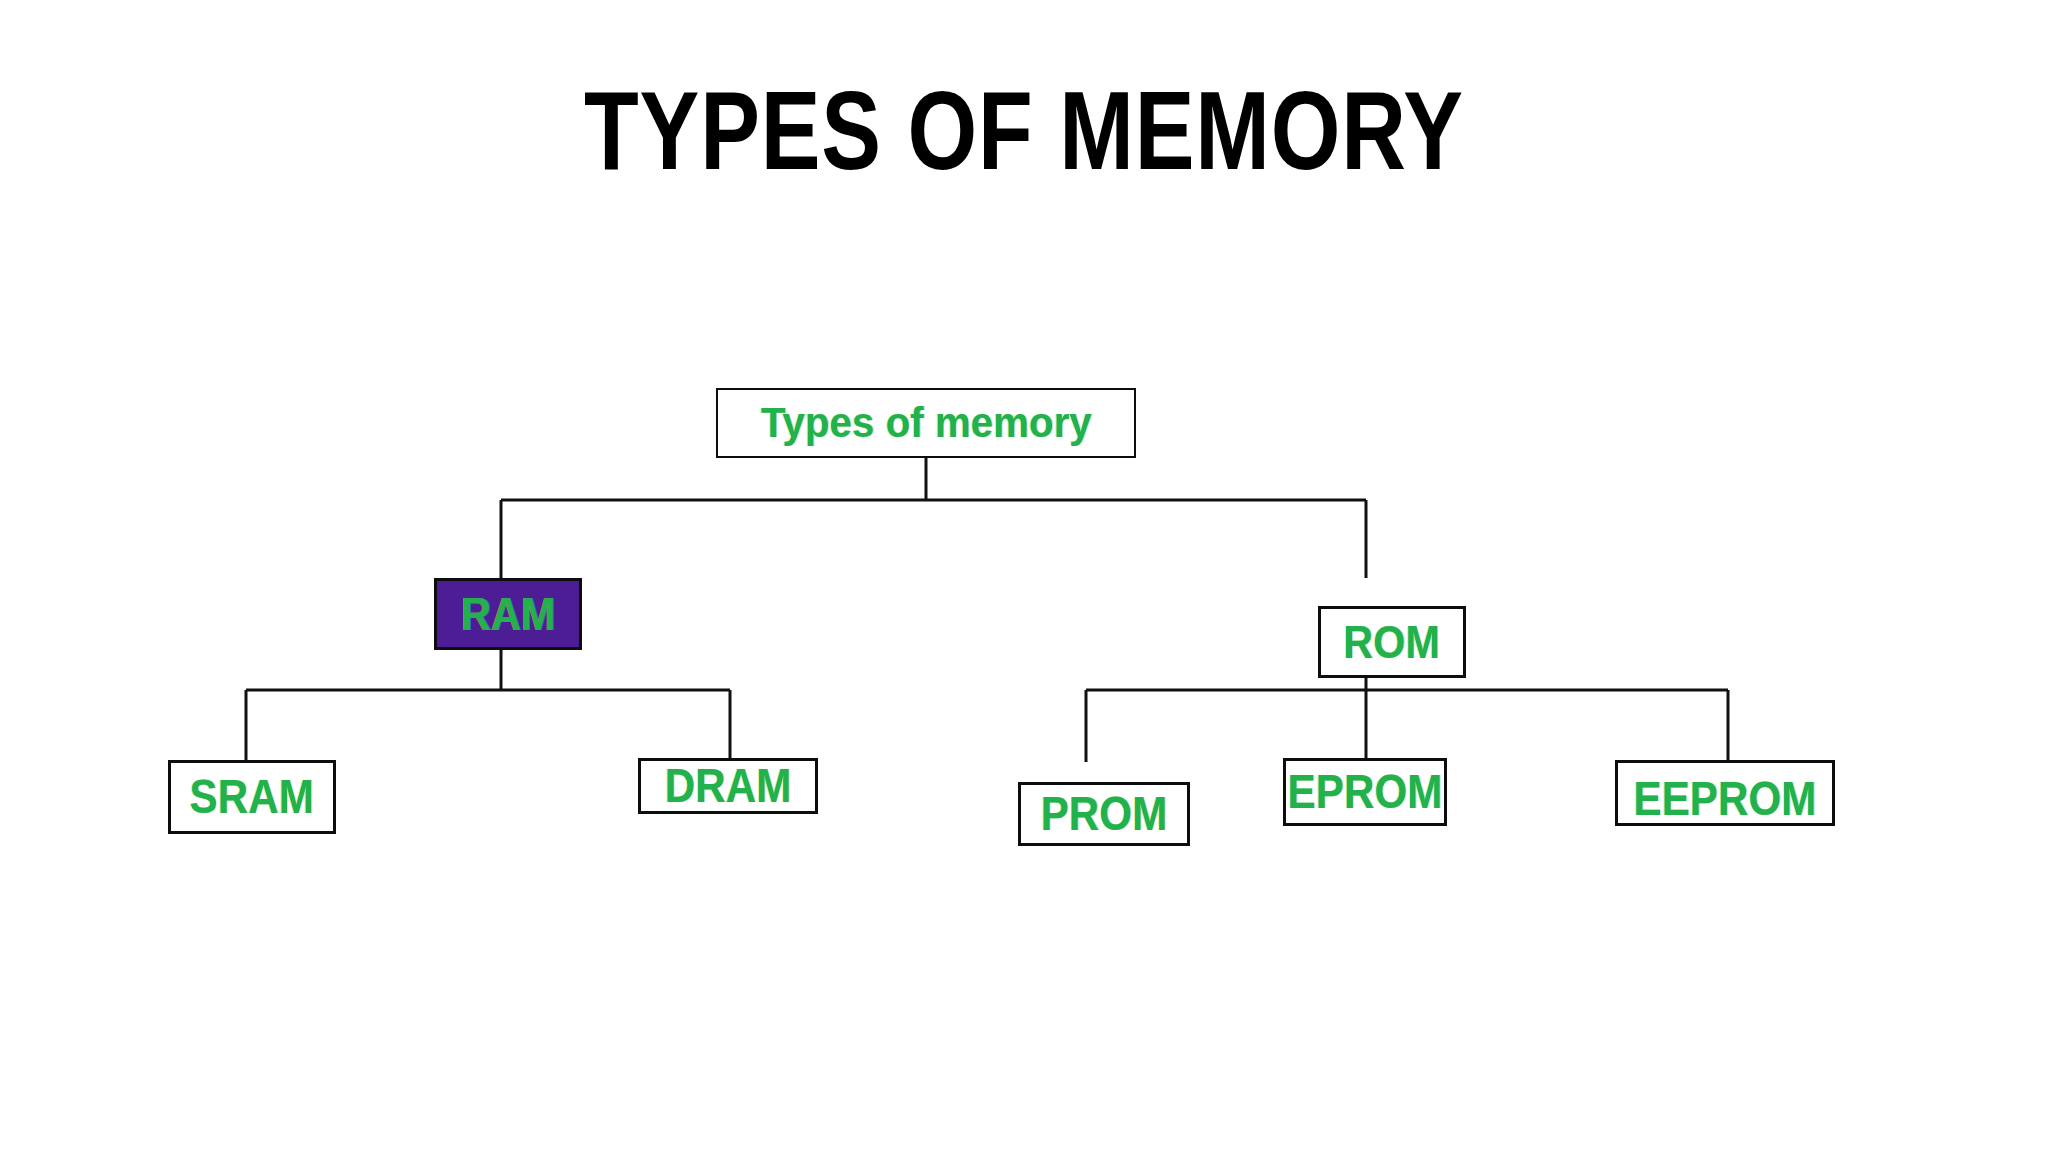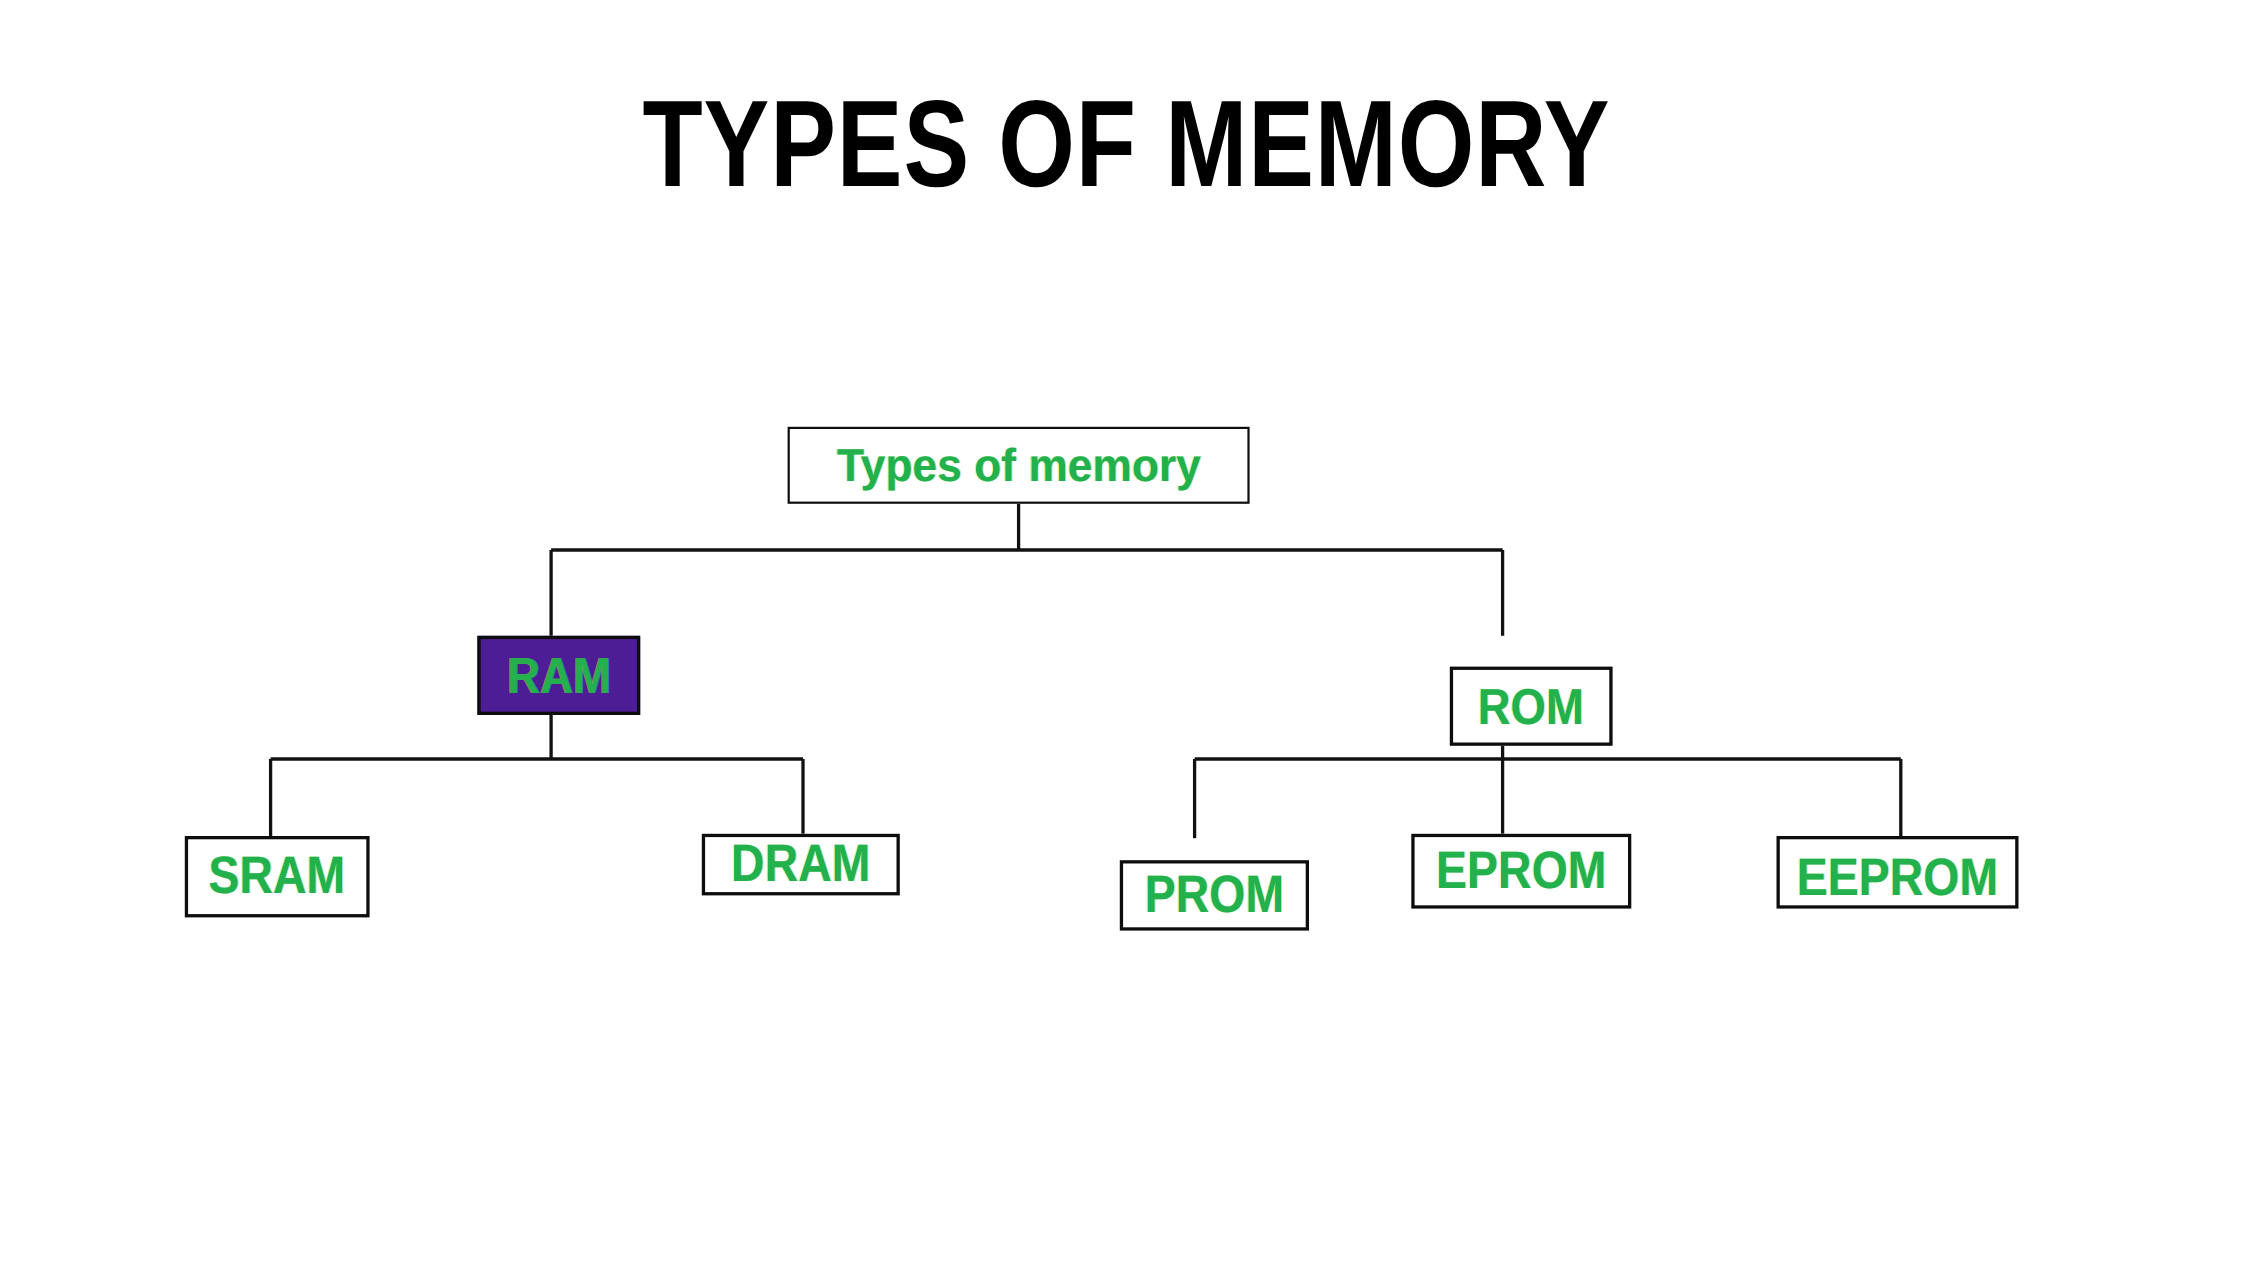--- a/index.html
+++ b/index.html
@@ -125,21 +125,21 @@
       </div>
       <div class="node" style="left: 168px; top: 760px; width: 168px; height: 74px; border-color: rgb(13, 13, 13); background: rgb(255, 255, 255);">
         <span class="node-label leaf" style="color: rgb(34, 177, 76);">SRAM</span>
       </div>
       <div class="node" style="left: 638px; top: 758px; width: 180px; height: 56px; border-color: rgb(13, 13, 13); background: rgb(255, 255, 255);">
         <span class="node-label leaf" style="color: rgb(34, 177, 76);">DRAM</span>
       </div>
       <div class="node" style="left: 1018px; top: 762px; width: 172px; height: 64px; border-color: rgb(13, 13, 13); background: rgb(255, 255, 255); margin-top: 20px;">
         <span class="node-label leaf" style="color: rgb(34, 177, 76);">PROM</span>
       </div>
-      <div class="node" style="left: 1283px; top: 758px; width: 200px; height: 68px; border-color: rgb(13, 13, 13); background: rgb(255, 255, 255);">
+      <div class="node" style="left: 1283px; top: 758px; width: 164px; height: 68px; border-color: rgb(13, 13, 13); background: rgb(255, 255, 255);">
         <span class="node-label leaf" style="color: rgb(34, 177, 76);">EPROM</span>
       </div>
       <div class="node" style="left: 1615px; top: 760px; width: 220px; height: 66px; border-color: rgb(13, 13, 13); background: rgb(255, 255, 255); align-items: flex-end;">
         <span class="node-label leaf" style="color: rgb(34, 177, 76);">EEPROM</span>
       </div>
     </div>
 
 </div>
 
 </body></html>

